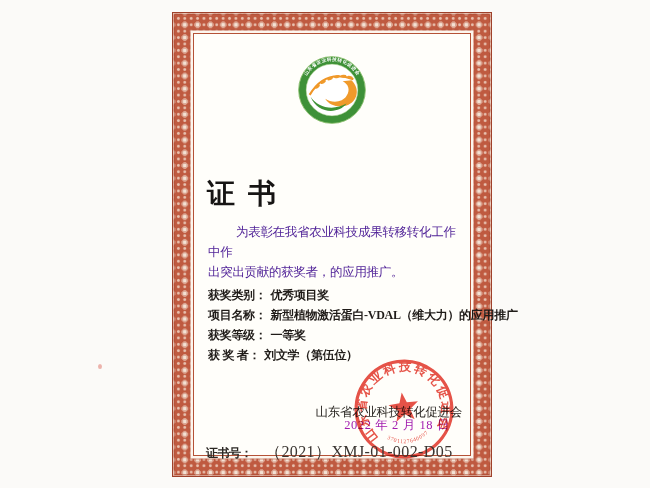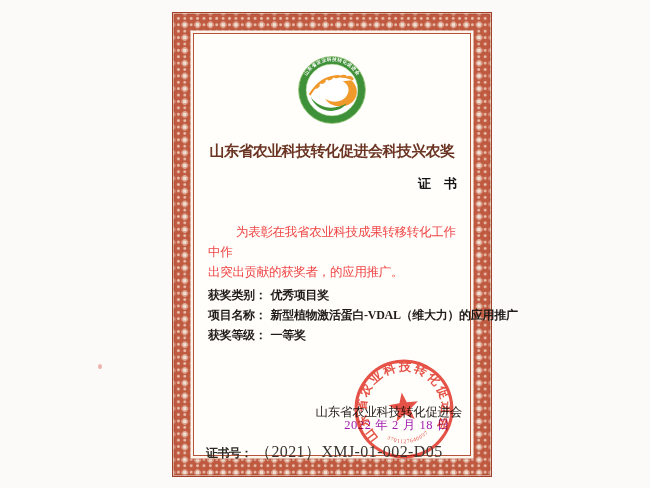--- a/index.html
+++ b/index.html
@@ -33,44 +33,44 @@
     box-shadow:0 0 0 2.5px #fdf6ee, 0 0 0 3.5px rgba(178,82,58,.55);
   }
   
   .logo{position:absolute;left:50%;top:22px;width:68px;height:68px;margin-left:-34px;}
   
   .title{
     position:absolute;top:108px;left:0;width:100%;text-align:center;
     font-size:15px;font-weight:bold;color:#6b3423;letter-spacing:-.6px;white-space:nowrap;
   }
   .subtitle{
-    position:absolute;top:141px;left:0;width:100%;text-align:right;
-    font-size:13px;font-weight:bold;color:#171514;letter-spacing:13px;text-indent:13px;
+    position:absolute;top:141px;left:0;width:100%;text-align:left;
+    font-size:28px;font-weight:bold;color:#171514;letter-spacing:13px;text-indent:13px;
   }
   
   .bodytext{
     position:absolute;top:188px;left:14px;right:12px;
-    font-size:12.5px;line-height:20px;color:#ef4444;letter-spacing:-.3px;
+    font-size:12.5px;line-height:20px;color:#4c1d95;letter-spacing:-.3px;
   }
   .bodytext .l1{text-indent:28px;}
   
   .fields{position:absolute;top:255px;left:14px;right:6px;}
   .frow{font-size:12px;line-height:13px;margin-bottom:7px;font-weight:bold;color:#201c19;letter-spacing:-.3px;white-space:nowrap;}
   .frow .flabel{margin-right:4px;}
   
   .issuer{position:absolute;top:372px;left:0;right:8px;text-align:right;
           font-size:12.5px;line-height:13px;color:#2b2723;letter-spacing:-.3px;}
   .dateline{position:absolute;top:384px;left:0;right:20px;text-align:right;
           font-size:12.5px;line-height:14px;color:#a21caf;letter-spacing:.6px;}
   
   .seal{position:absolute;left:158px;top:323px;width:104px;height:104px;
         mix-blend-mode:multiply;opacity:.88;transform:rotate(-8deg);}
   
   .certno{position:absolute;top:408px;left:12px;font-size:12px;color:#2b2723;white-space:nowrap;}
-  .certno .cl{font-weight:bold;letter-spacing:-.5px;margin-right:3px;}
+  .certno .cl{font-weight:bold;letter-spacing:-.5px;margin-right:13px;}
   .certno .cv{font-size:16px;letter-spacing:.4px;color:#3a3531;}
   
   .speck{position:absolute;left:98px;top:364px;width:4px;height:5px;border-radius:50%;
          background:rgba(224,120,110,.55);filter:blur(.5px);}
 </style>
 </head>
 <body>
 
 <div class="cert">
   <div class="band">
@@ -92,37 +92,39 @@
           <ellipse cx="26" cy="26.8" rx="3" ry="1.5" fill="#f09a2b" transform="rotate(-30 26 26.8)"></ellipse>
           <ellipse cx="33" cy="23.3" rx="3" ry="1.5" fill="#f09a2b" transform="rotate(-20 33 23.3)"></ellipse>
           <ellipse cx="40" cy="21.3" rx="3" ry="1.5" fill="#f09a2b" transform="rotate(-10 40 21.3)"></ellipse>
           <ellipse cx="47" cy="20.8" rx="3" ry="1.5" fill="#f09a2b" transform="rotate(0 47 20.8)"></ellipse>
           <ellipse cx="53.5" cy="22" rx="3" ry="1.5" fill="#f09a2b" transform="rotate(12 53.5 22)"></ellipse>
           <path d="M55,25 C64,33 62,47 50,51 C42,53.5 32,51 28,44 C35,49 46,48 50,41 C54,35 52,29 46,26 Z" fill="#f09a2b"></path>
           <path d="M13,42 C20,53 36,57 50,49 C42,60 20,60 13,42 Z" fill="#3f9336"></path>
         </g>
       </svg>
 
-      <div class="title">山东省农业科技转化促进会科技兴农奖</div>
       <div class="subtitle">证书</div>
 
       <div class="bodytext">
         <div class="l1">为表彰在我省农业科技成果转移转化工作中作</div>
         <div class="l2">出突出贡献的获奖者，的应用推广。</div>
       </div>
 
       <div class="fields">
         <div class="frow">
           <span class="flabel">获奖类别：</span><span class="fvalue">优秀项目奖</span>
         </div>
         <div class="frow">
           <span class="flabel">项目名称：</span><span class="fvalue">新型植物激活蛋白-VDAL（维大力）的应用推广</span>
         </div>
         <div class="frow">
           <span class="flabel">获奖等级：</span><span class="fvalue">一等奖</span>
+        </div>
+        <div class="frow">
+          <span class="flabel">获 奖 者：</span><span class="fvalue">刘文学（第伍位）</span>
         </div>
       </div>
 
       <div class="issuer">山东省农业科技转化促进会</div>
       <div class="dateline">2022 年 2 月 18 日</div>
 
       <svg class="seal" viewBox="0 0 100 100">
         <circle cx="50" cy="50" r="46" fill="none" stroke="#e23b2f" stroke-width="3"></circle>
         <path d="M50,34 L53.6,44 64.3,44.4 55.9,50.9 58.8,61.1 50,55.2 41.2,61.1 44.1,50.9 35.7,44.4 46.4,44 Z" fill="#e23b2f"></path>
         <defs>

